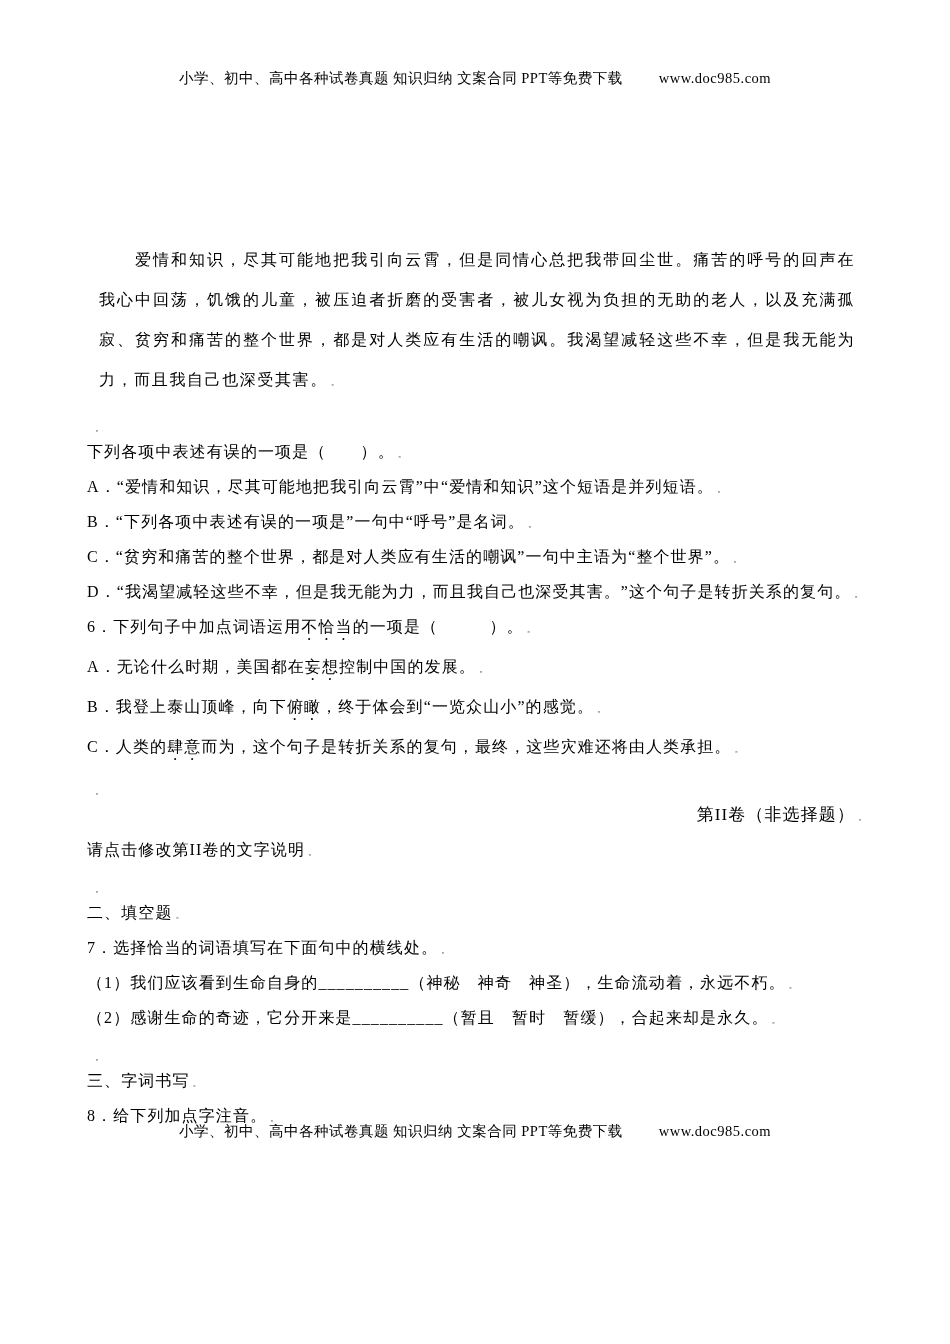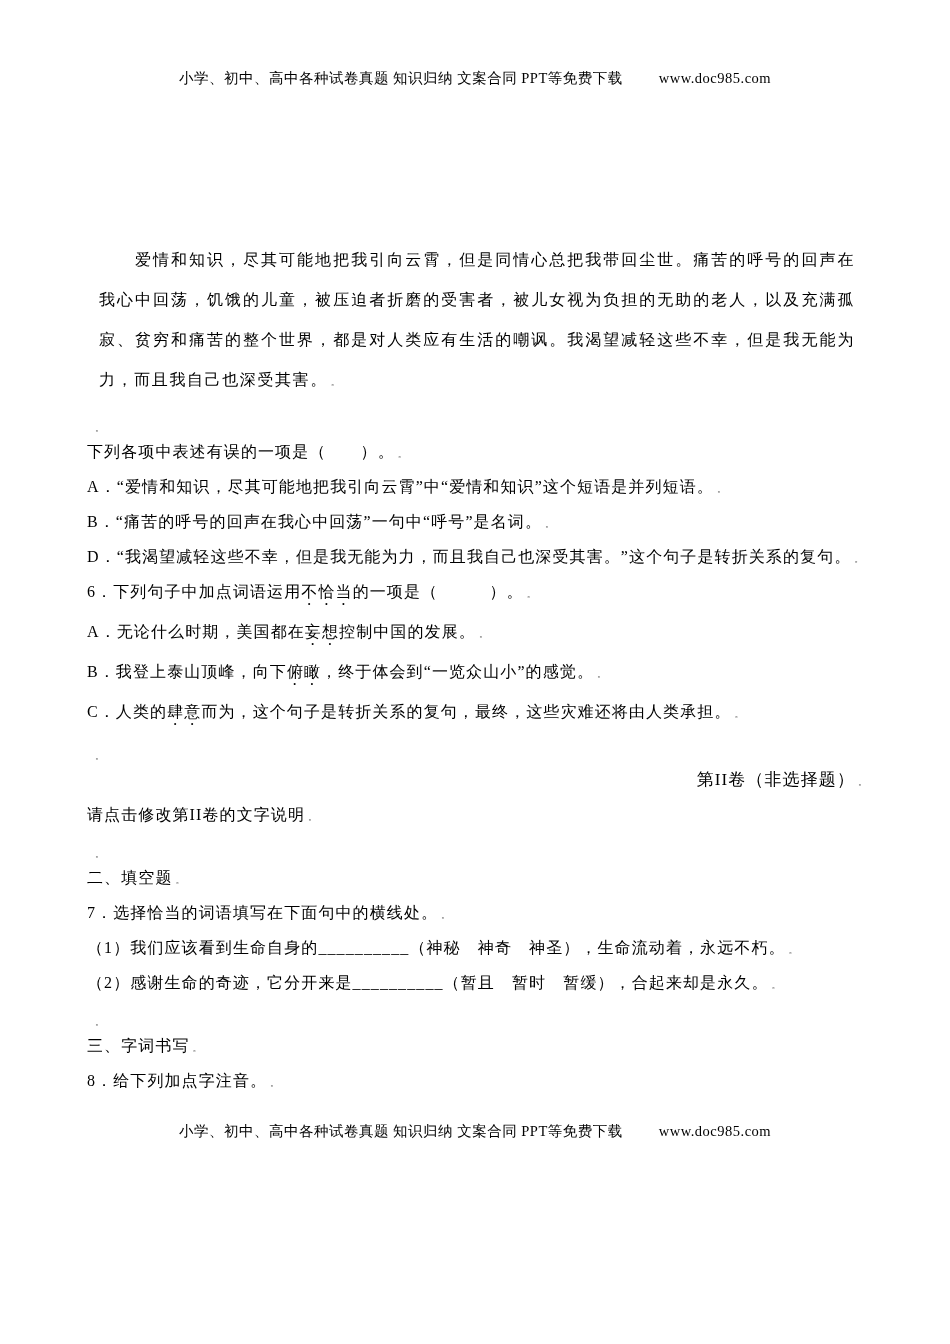--- a/index.html
+++ b/index.html
@@ -83,21 +83,22 @@
 
     <p class="passage"><span>　　爱情和知识，尽其可能地把我引向云霄，但是同情心总把我带回尘世。痛苦的呼号的回声在我心中回荡，饥饿的儿童，被压迫者折磨的受害者，被儿女视为负担的无助的老人，以及充满孤寂、贫穷和痛苦的整个世界，都是对人类应有生活的嘲讽。我渴望减轻这些不幸，但是我无能为力，而且我自己也深受其害。</span><span class="pmark">。</span></p>
 
     <div class="blank-line">
         <span class="pmark">。</span>
       </div>
 
     <div class="line"><span>下列各项中表述有误的一项是（　　）。</span><span class="pmark">。</span></div>
 
     <div class="line"><span>A．“爱情和知识，尽其可能地把我引向云霄”中“爱情和知识”这个短语是并列短语。</span><span class="pmark">。</span></div>
-    <div class="line"><span>B．“痛苦的呼号的回声在我心中回荡”一句中“呼号”是名词。</span><span class="pmark">。</span></div>
+    <div class="line"><span>B．“下列各项中表述有误的一项是”一句中“呼号”是名词。</span><span class="pmark">。</span></div>
+    <div class="line"><span>C．“贫穷和痛苦的整个世界，都是对人类应有生活的嘲讽”一句中主语为“整个世界”。</span><span class="pmark">。</span></div>
     <div class="line"><span>D．“我渴望减轻这些不幸，但是我无能为力，而且我自己也深受其害。”这个句子是转折关系的复句。</span><span class="pmark">。</span></div>
 
     <div class="line"><span>6．下列句子中加点词语运用</span><span class="dotted">不恰当</span><span>的一项是（　　　）。</span><span class="pmark">。</span></div>
 
     <div class="line"><span>A．无论什么时期，美国都在</span><span class="dotted">妄想</span><span>控制中国的发展。</span><span class="pmark">。</span></div>
     <div class="line"><span>B．我登上泰山顶峰，向下</span><span class="dotted">俯瞰</span><span>，终于体会到“一览众山小”的感觉。</span><span class="pmark">。</span></div>
     <div class="line"><span>C．人类的</span><span class="dotted">肆意</span><span>而为，这个句子是转折关系的复句，最终，这些灾难还将由人类承担。</span><span class="pmark">。</span></div>
 
     <div class="blank-line">
         <span class="pmark">。</span>

